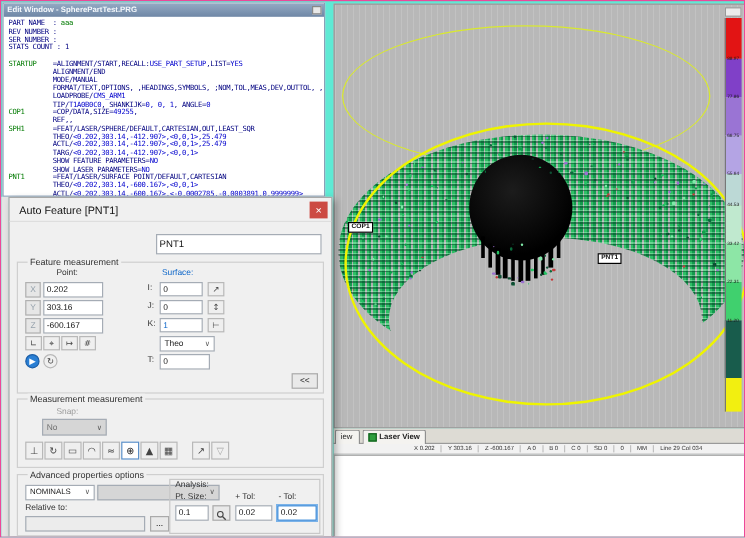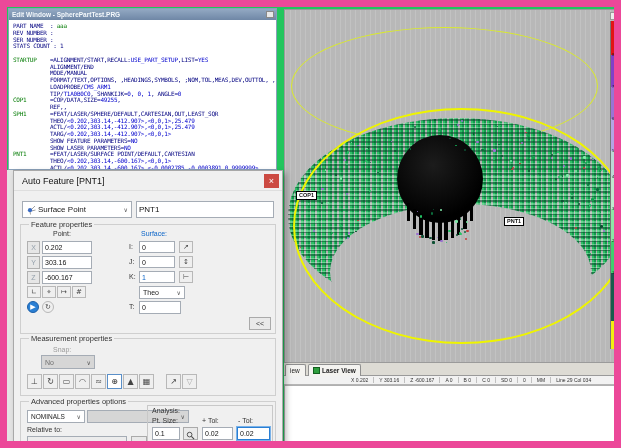--- a/index.html
+++ b/index.html
@@ -1,17 +1,17 @@
 <!DOCTYPE html>
 <html><head>
 <meta charset="utf-8">
 <style>
   html,body{margin:0;padding:0;background:#dcdcdc;}
-  .screen{position:relative;width:621px;height:448px;background:#22c55e;overflow:hidden;
-    border:7px solid #ec4899;box-sizing:border-box;font-family:"Liberation Sans",sans-serif;}
+  .screen{position:relative;width:621px;height:448px;background:#5eead4;overflow:hidden;
+    border:1px solid #ec4899;box-sizing:border-box;font-family:"Liberation Sans",sans-serif;}
   
   .ewin{position:absolute;left:1px;top:1px;width:269px;height:162px;background:#fff;border:1px solid #8aa0b8;box-sizing:border-box;overflow:hidden;}
   .ewin-title{position:relative;height:11px;background:linear-gradient(#93a9c3,#6f87a6);color:#f4f8fc;font-size:6.5px;line-height:11px;padding-left:3px;font-weight:bold;}
   .ewin-btn{position:absolute;right:2px;top:2px;width:8px;height:7px;background:#e8e8e8;border:1px solid #888;box-sizing:border-box;}
   .ewin-body{position:relative;padding:3px 0 0 4px;}
   .cl{white-space:pre;font-family:"DejaVu Sans Mono",monospace;font-size:6px;line-height:6.75px;letter-spacing:-0.25px;}
   .c-n{color:#000080}.c-g{color:#007a00}.c-b{color:#0000cd}
   
   .gview{position:absolute;left:277px;top:2px;width:343px;height:354px;overflow:hidden;
     background:repeating-linear-gradient(90deg,rgba(255,255,255,.14) 0 1px,rgba(0,0,0,0) 1px 5px),#b8b8b8;
@@ -369,32 +369,24 @@
     </div>
   <div class="southpanel"></div>
   <div class="left-strip"></div>
 
   <div class="dlg">
     <div class="dlg-title">
       <span class="dlg-title-text">Auto Feature [PNT1]</span>
       <span class="dlg-close">×</span>
     </div>
 
-    <div class="combo ftype">
-      <svg class="ft-ico" viewBox="0 0 10 10">
-        <path d="M5 5 L9 1 M5.5 6 L9.5 5 M4 6 L4.5 9.5" stroke="#8a8a8a" stroke-width="0.8" fill="none"></path>
-        <circle cx="4" cy="5.2" r="2.1" fill="#3a6bc4"></circle>
-      </svg>
-      <span>Surface Point</span>
-      <span class="chev">∨</span>
-    </div>
     <input class="fld fname" value="PNT1" style="">
 
     <div class="grp grp-feat">
-      <span class="grp-label">Feature properties</span>
+      <span class="grp-label">Feature measurement</span>
       <span class="lbl point-lbl">Point:</span>
       <span class="lbl surf-lbl">Surface:</span>
 
       <button class="axisbtn bx">X</button>
       <input class="fld fx" value="0.202" style="">
       <button class="axisbtn by">Y</button>
       <input class="fld fy" value="303.16" style="">
       <button class="axisbtn bz">Z</button>
       <input class="fld fz" value="-600.167" style="">
 
@@ -424,21 +416,21 @@
       <div class="combo theo">
         <span>Theo</span>
         <span class="chev">∨</span>
       </div>
       <span class="lbl lt">T:</span>
       <input class="fld ftv" value="0" style="">
       <button class="collapse">&lt;&lt;</button>
     </div>
 
     <div class="grp grp-meas">
-      <span class="grp-label">Measurement properties</span>
+      <span class="grp-label">Measurement measurement</span>
       <span class="lbl snap-lbl">Snap:</span>
       <div class="combo snap dis">
         <span>No</span>
         <span class="chev">∨</span>
       </div>
       <div class="measrow">
           <button class="micon">⊥</button>
           <button class="micon">↻</button>
           <button class="micon">▭</button>
           <button class="micon">◠</button>

